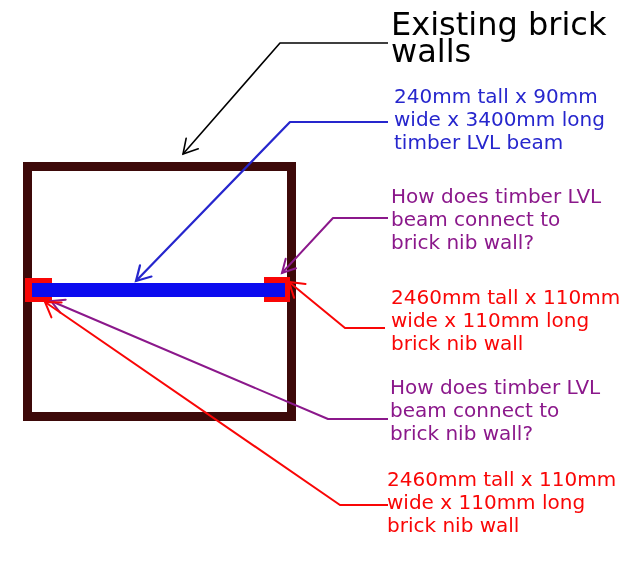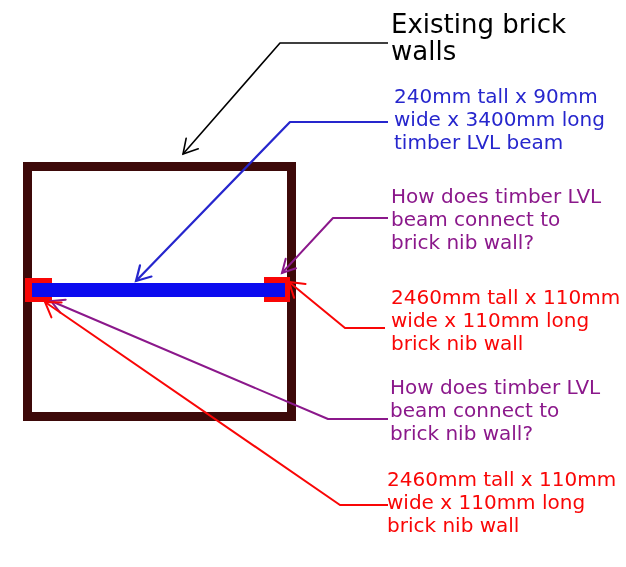--- a/index.html
+++ b/index.html
@@ -5,21 +5,21 @@
   html,body{margin:0;padding:0;background:#ffffff;}
   #stage{
     position:relative;width:626px;height:567px;background:#ffffff;overflow:hidden;
     font-family:"DejaVu Sans","Liberation Sans",sans-serif;
   }
   #stage svg{position:absolute;left:0;top:0;}
   .label{
     position:absolute;white-space:pre-line;
     font-size:20px;line-height:23px;letter-spacing:0;
   }
-  .label.big{font-size:26px;line-height:27px;}
+  .label.big{font-size:32px;line-height:27px;}
 </style>
 </head>
 <body>
 
 <div id="stage">
 
   <svg width="626" height="567" viewBox="0 0 626 567">
     <defs>
       <marker id="arrow-k" markerUnits="userSpaceOnUse" markerWidth="34" markerHeight="26" viewBox="0 0 34 26" refX="17" refY="13" orient="auto">
         <path d="M3,5 L17,13 L3,21" fill="none" stroke-width="1.6" stroke-linecap="round" stroke="#000000"></path>

